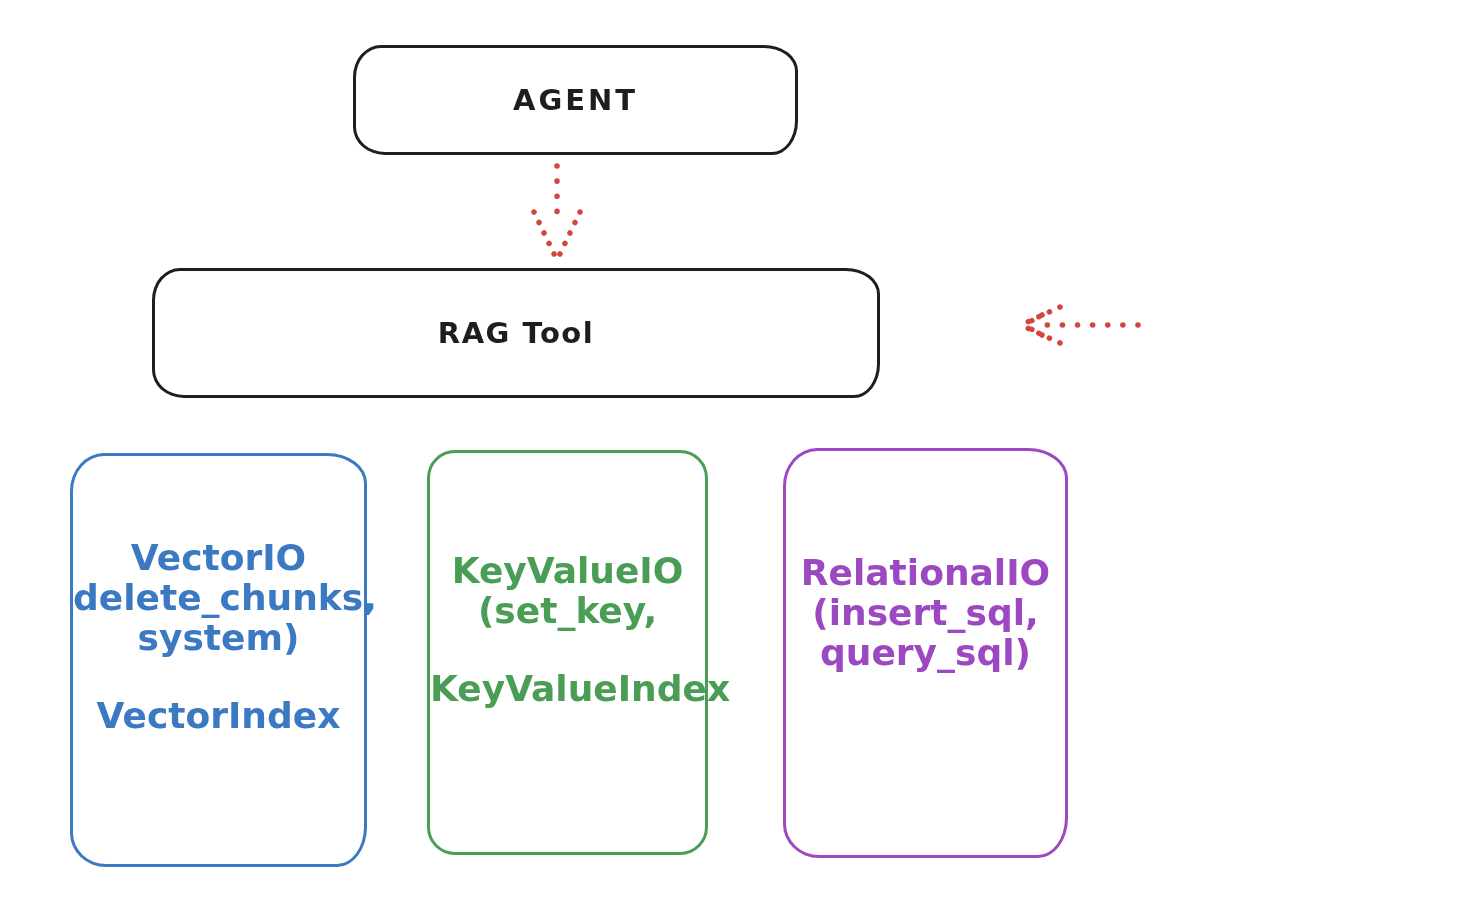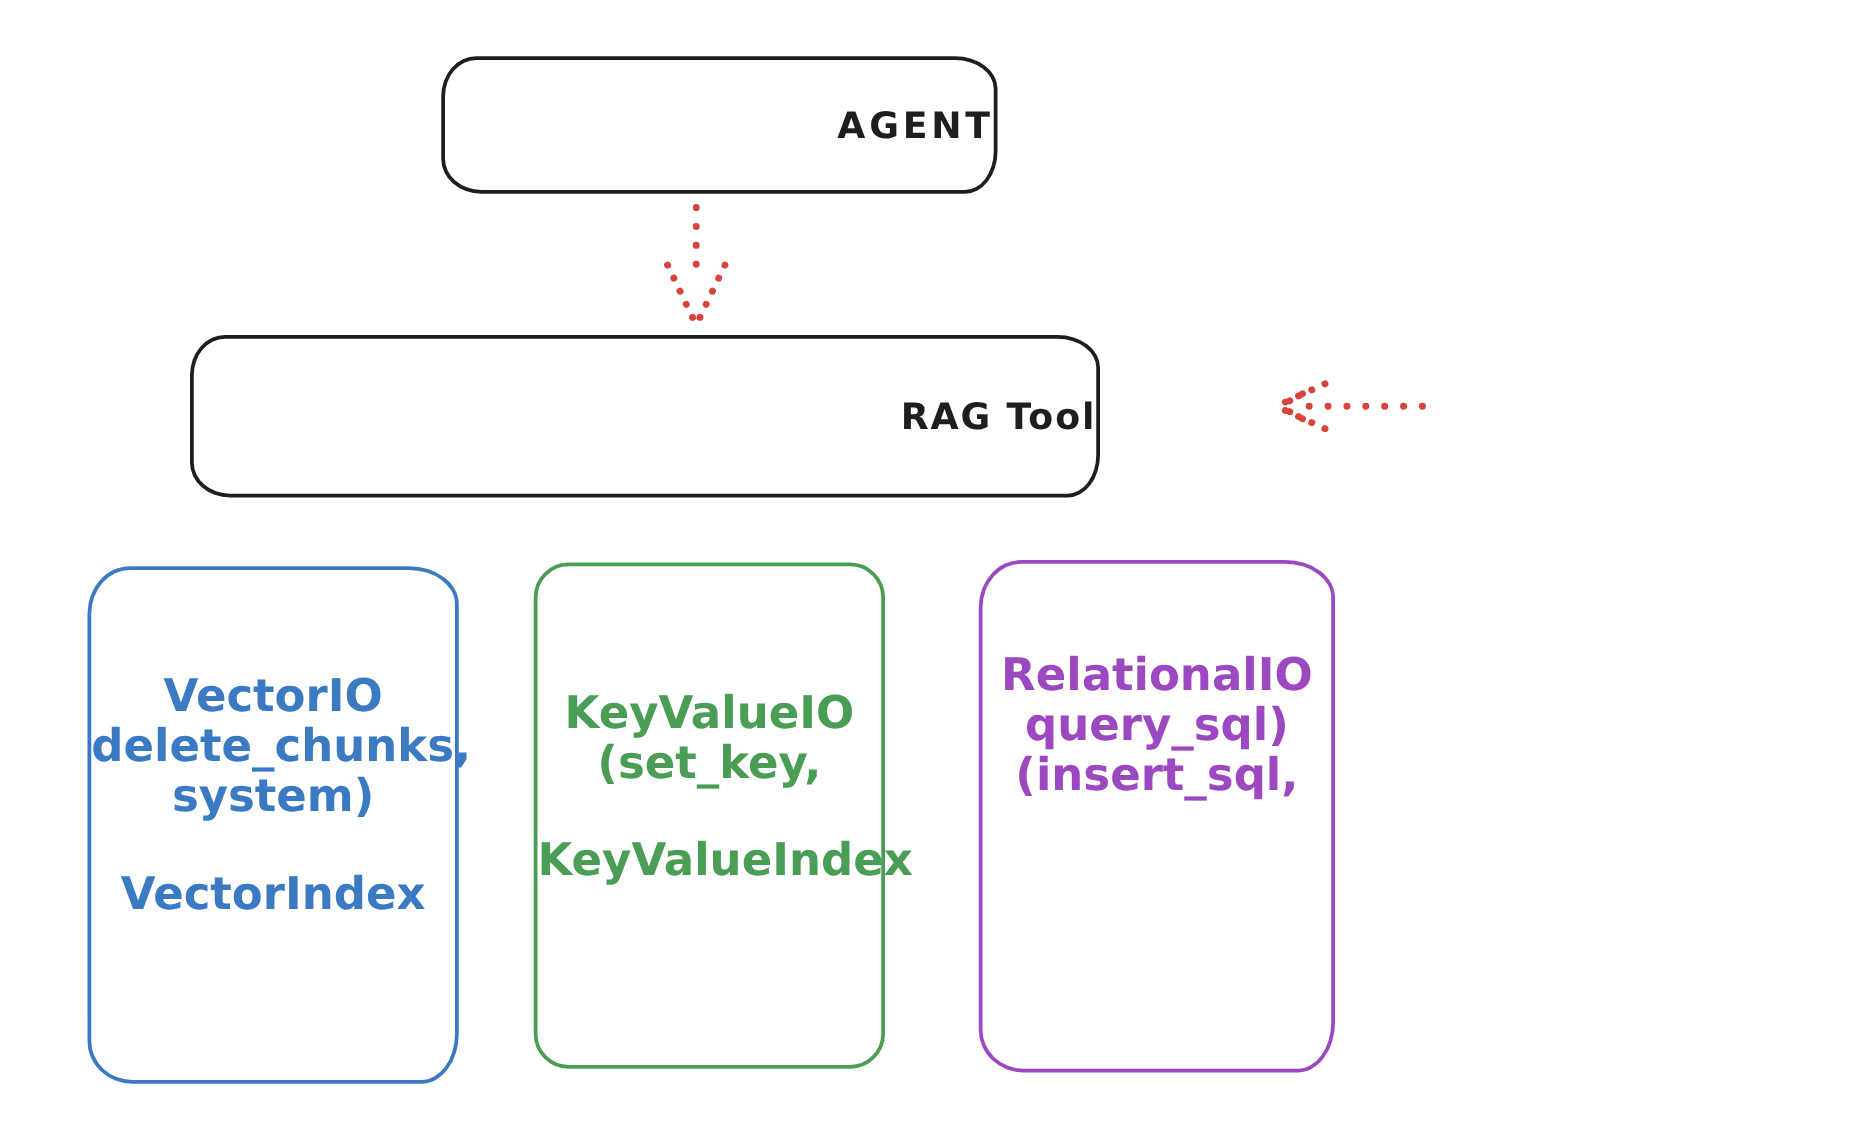--- a/index.html
+++ b/index.html
@@ -16,21 +16,21 @@
     overflow: hidden;
   }
   
   .node {
     position: absolute;
     background: #ffffff;
     border: 3.5px solid #1e1e1e;
     border-radius: 28px 34px 26px 32px / 32px 26px 34px 28px;
     display: flex;
     align-items: center;
-    justify-content: flex-end;
+    justify-content: center;
     box-sizing: border-box;
     color: #1e1e1e;
   }
   .node-label {
     font-size: 29px;
     font-weight: 700;
     letter-spacing: 3px;
     color: #1e1e1e;
   }
   #agent-node  { left: 353px; top: 45px;  width: 445px; height: 110px; }
@@ -51,21 +51,21 @@
   #vector-node {
     left: 70px; top: 453px; width: 297px; height: 414px;
     color: #3b79c2; border-color: #3b79c2; padding-top: 82px;
   }
   #keyvalue-node {
     left: 427px; top: 450px; width: 281px; height: 405px;
     color: #4a9d55; border-color: #4a9d55; padding-top: 98px; border-radius: 28px;
   }
   #relational-node {
     left: 783px; top: 448px; width: 285px; height: 410px;
-    color: #9c48c0; border-color: #9c48c0; padding-top: 70px;
+    color: #9c48c0; border-color: #9c48c0; padding-top: 102px;
   }
   .index-name { margin-top: 38px; }
 
   .arrow { position: absolute; }
   .dotline {
     fill: none;
     stroke: #d6443c;
     stroke-width: 5.5;
     stroke-linecap: round;
     stroke-dasharray: 0.1 15;
@@ -120,17 +120,17 @@
   </div>
 
   <div class="backend" id="keyvalue-node">
     <div>KeyValueIO</div>
     <div>(set_key,</div>
     <div class="index-name">KeyValueIndex</div>
   </div>
 
   <div class="backend" id="relational-node">
     <div>RelationalIO</div>
+    <div>(insert_sql,</div>
     <div>query_sql)</div>
-    <div>(insert_sql,</div>
   </div>
 
 </div>
 
 </body></html>

